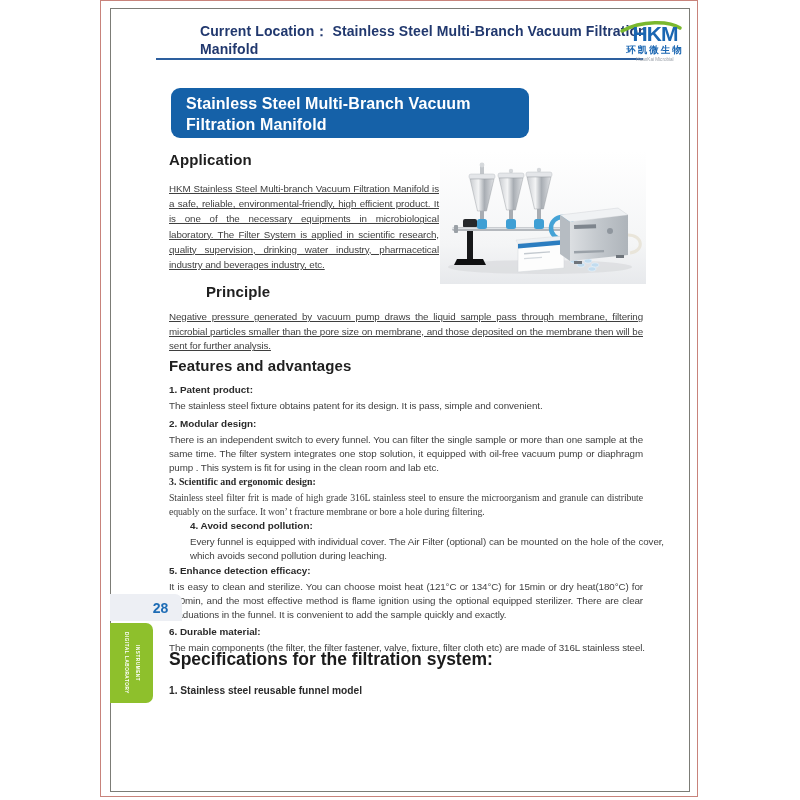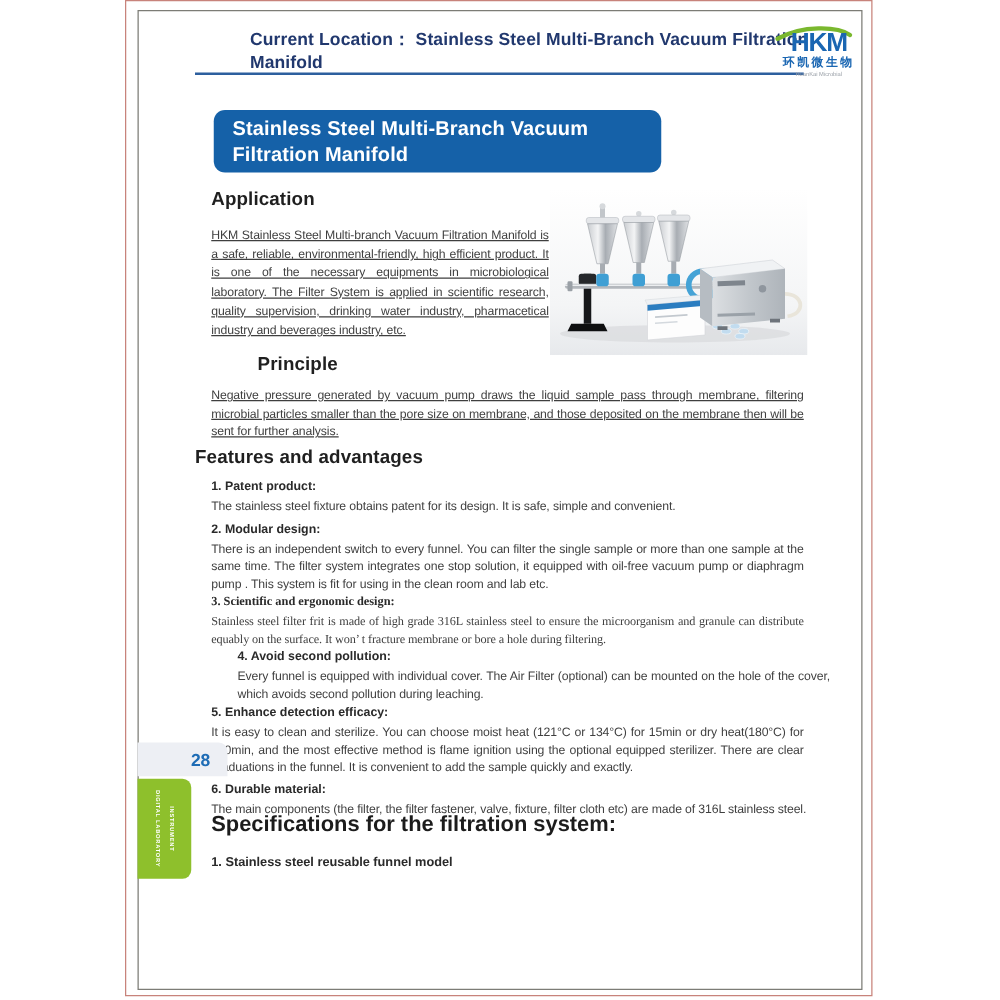--- a/index.html
+++ b/index.html
@@ -173,25 +173,25 @@
       <rect x="134" y="100" width="30" height="2.4" fill="#9aa1a8" transform="rotate(-2 134 100)"></rect>
       <rect x="134" y="110" width="8" height="3" fill="#6e747b"></rect>
       <rect x="176" y="104" width="8" height="3" fill="#6e747b"></rect>
       <path d="M188,84 C 203,84 205,100 190,102" fill="none" stroke="#e9e5da" stroke-width="3"></path>
     </g>
   </svg>
 
   <div class="sec-heading" style="left:68px;top:274px;margin-left:27px;">Principle</div>
   <div class="body-text" style="left:58px;top:301px;width:474px;">Negative pressure generated by vacuum pump draws the liquid sample pass through membrane, filtering microbial particles smaller than the pore size on membrane, and those deposited on the membrane then will be sent for further analysis.</div>
 
-  <div class="sec-heading" style="left:45px;top:348px;">Features and advantages</div>
+  <div class="sec-heading" style="left:58px;top:348px;">Features and advantages</div>
 
   <div class="feat" style="top:375px;">
     <div class="feat-title">1. Patent product:</div>
-    <div class="feat-body">The stainless steel fixture obtains patent for its design. It is safe, simple and convenient.</div>
+    <div class="feat-body">The stainless steel fixture obtains patent for its design. It is pass, simple and convenient.</div>
   </div>
   <div class="feat" style="top:409px;">
     <div class="feat-title">2. Modular design:</div>
     <div class="feat-body">There is an independent switch to every funnel. You can filter the single sample or more than one sample at the same time. The filter system integrates one stop solution, it equipped with oil-free vacuum pump or diaphragm pump . This system is fit for using in the clean room and lab etc.</div>
   </div>
   <div class="feat" style="top:467px;font-family:Liberation Serif, serif;">
     <div class="feat-title">3. Scientific and ergonomic design:</div>
     <div class="feat-body">Stainless steel filter frit is made of high grade 316L stainless steel to ensure the microorganism and granule can distribute equably on the surface. It won’ t fracture membrane or bore a hole during filtering.</div>
   </div>
   <div class="feat" style="top:511px;margin-left:21px;">

